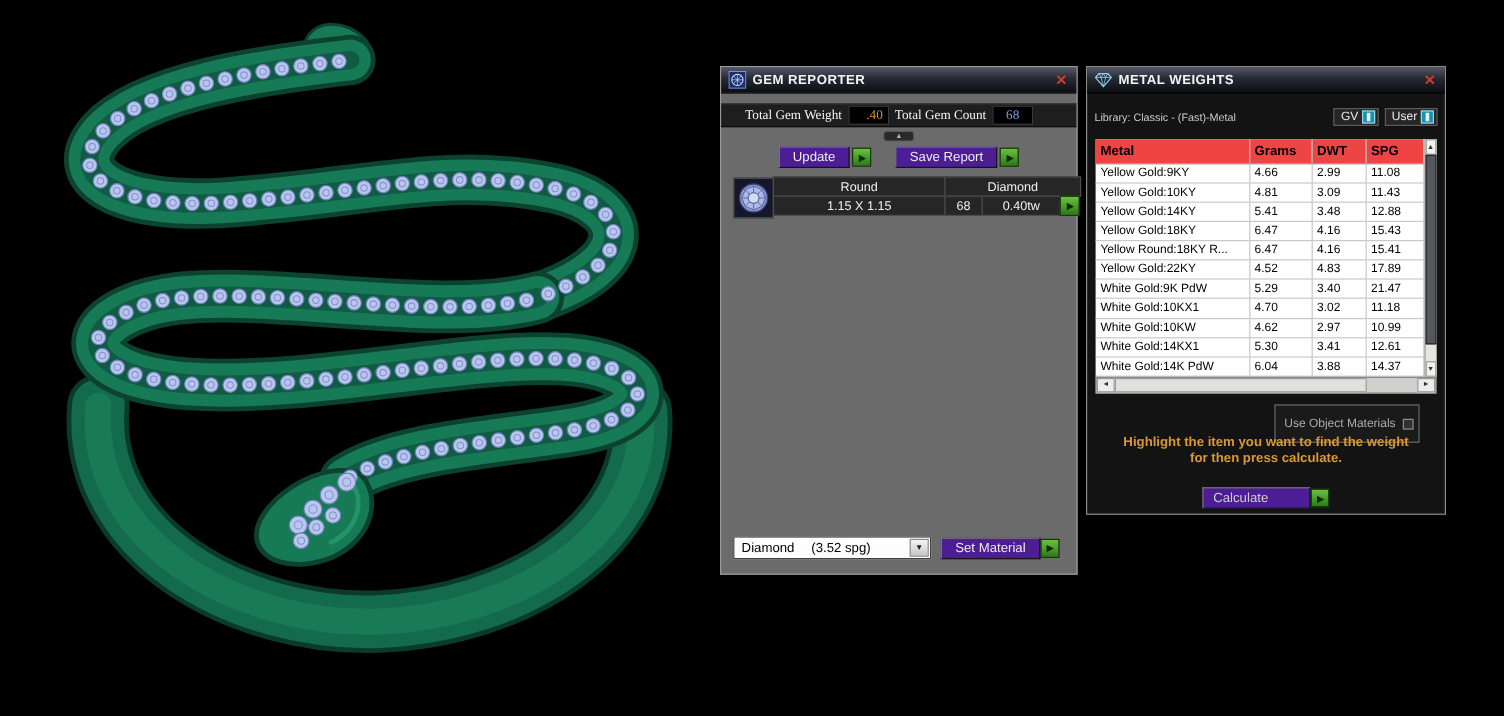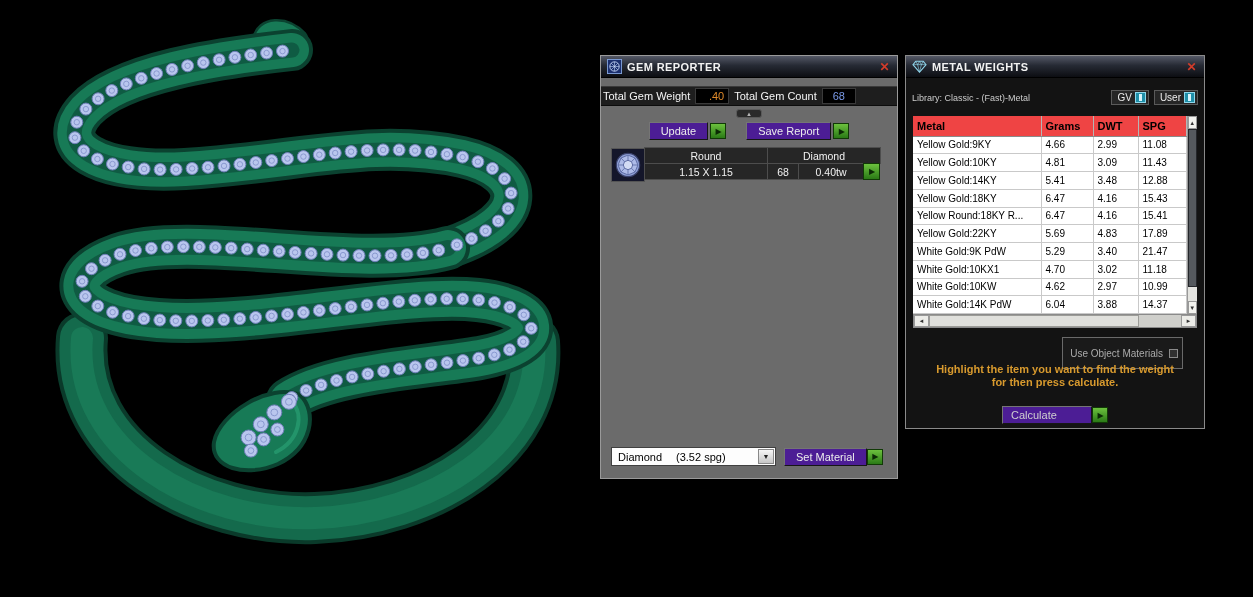--- a/index.html
+++ b/index.html
@@ -21,40 +21,40 @@
   .ticon { width:16px; height:16px; display:flex; align-items:center; justify-content:center; }
   .dbtn { background:#4c1d95; color:#ececec; font-family:inherit; font-size:11px; height:18px; padding:0 11px;
           border:1px solid; border-color:#757575 #161616 #161616 #757575; white-space:nowrap; }
   .go { width:16px; height:16px; background:linear-gradient(180deg,#6cc13e,#2a7a16); border:1px solid #113a06;
         color:#0b2a05; font-size:8px; display:inline-flex; align-items:center; justify-content:center; padding-left:1px; }
 
   
   .gem-reporter { left:600px; top:55px; width:298px; height:424px; background:#6b6b6b; }
   .gr-stats { position:absolute; left:0; right:0; top:30px; height:20px; background:#1e1e1e;
               border-top:1px solid #3a3a3a; border-bottom:1px solid #0c0c0c;
-              display:flex; align-items:center; padding:0 2px; gap:5px; }
+              display:flex; align-items:center; padding:0 20px; gap:5px;font-family:Liberation Serif, serif; }
   .slabel { color:#f5f5f5; font-size:11px; white-space:nowrap; }
   .sval { background:#000; border:1px solid #3a3a3a; height:16px; line-height:14px; font-size:11px;
           padding:0 4px; min-width:34px; }
   .sval.orange { color:#e08a2a; text-align:right; }
   .sval.blue { color:#7a9ae8; text-align:center; }
   .collapse { position:absolute; top:53px; left:50%; transform:translateX(-50%); width:26px; height:9px;
               background:#2a2a2a; border:1px solid #5a5a5a; border-radius:3px; color:#b5b5b5;
               font-size:7px; line-height:7px; text-align:center; }
   .btnrow { position:absolute; left:0; right:0; top:66px; display:flex; justify-content:center; align-items:center; gap:2px; }
   .btnrow .spacer { width:16px; }
   .gemtable { position:absolute; left:10px; top:92px; display:flex; align-items:flex-start; }
   .gicon { width:34px; height:34px; background:#14162a; border:1px solid #555; display:flex;
            align-items:center; justify-content:center; }
   .gcols { display:flex; flex-direction:column; }
   .gtr { display:flex; }
   .gth,.gtd { background:#262626; color:#f0f0f0; font-size:10.5px; height:17px; display:flex;
               align-items:center; justify-content:center; border:1px solid #4d4d4d; margin-left:-1px; margin-top:-1px; }
   .gth { font-weight:normal; }
-  .c1 { width:124px; } .c2 { width:114px; }
+  .c1 { width:144px; } .c2 { width:114px; }
   .cc { width:32px; } .cw { width:66px; }
   .go-cell { width:17px; height:17px; margin-top:-1px; margin-left:-1px; }
   .gr-bottom { position:absolute; left:10px; right:10px; top:391px; display:flex; align-items:center; }
   .dropdown { width:165px; height:19px; background:#fdfdfd; border:1px solid #404040; position:relative;
               display:flex; align-items:center; padding-left:6px; font-size:11px; color:#000; }
   .dropdown .gap { width:14px; }
   .ddbtn { position:absolute; right:1px; top:1px; bottom:1px; width:16px;
            background:linear-gradient(#f6f6f6,#c6c6c6); border:1px solid #888; font-size:7px; color:#222;
            display:flex; align-items:center; justify-content:center; }
   .gr-bottom .dbtn { margin-left:8px; }
@@ -523,41 +523,47 @@
               <td>15.43</td>
             </tr>
             <tr>
               <td>Yellow Round:18KY R...</td>
               <td>6.47</td>
               <td>4.16</td>
               <td>15.41</td>
             </tr>
             <tr>
               <td>Yellow Gold:22KY</td>
-              <td>5.69</td>
+              <td>4.52</td>
               <td>4.83</td>
               <td>17.89</td>
             </tr>
             <tr>
               <td>White Gold:9K PdW</td>
               <td>5.29</td>
               <td>3.40</td>
               <td>21.47</td>
             </tr>
             <tr>
               <td>White Gold:10KX1</td>
               <td>4.70</td>
               <td>3.02</td>
               <td>11.18</td>
             </tr>
             <tr>
               <td>White Gold:10KW</td>
               <td>4.62</td>
               <td>2.97</td>
               <td>10.99</td>
+            </tr>
+            <tr>
+              <td>White Gold:14KX1</td>
+              <td>5.30</td>
+              <td>3.41</td>
+              <td>12.61</td>
             </tr>
             <tr>
               <td>White Gold:14K PdW</td>
               <td>6.04</td>
               <td>3.88</td>
               <td>14.37</td>
             </tr>
           </tbody>
       </table>
       <div class="vscroll">

